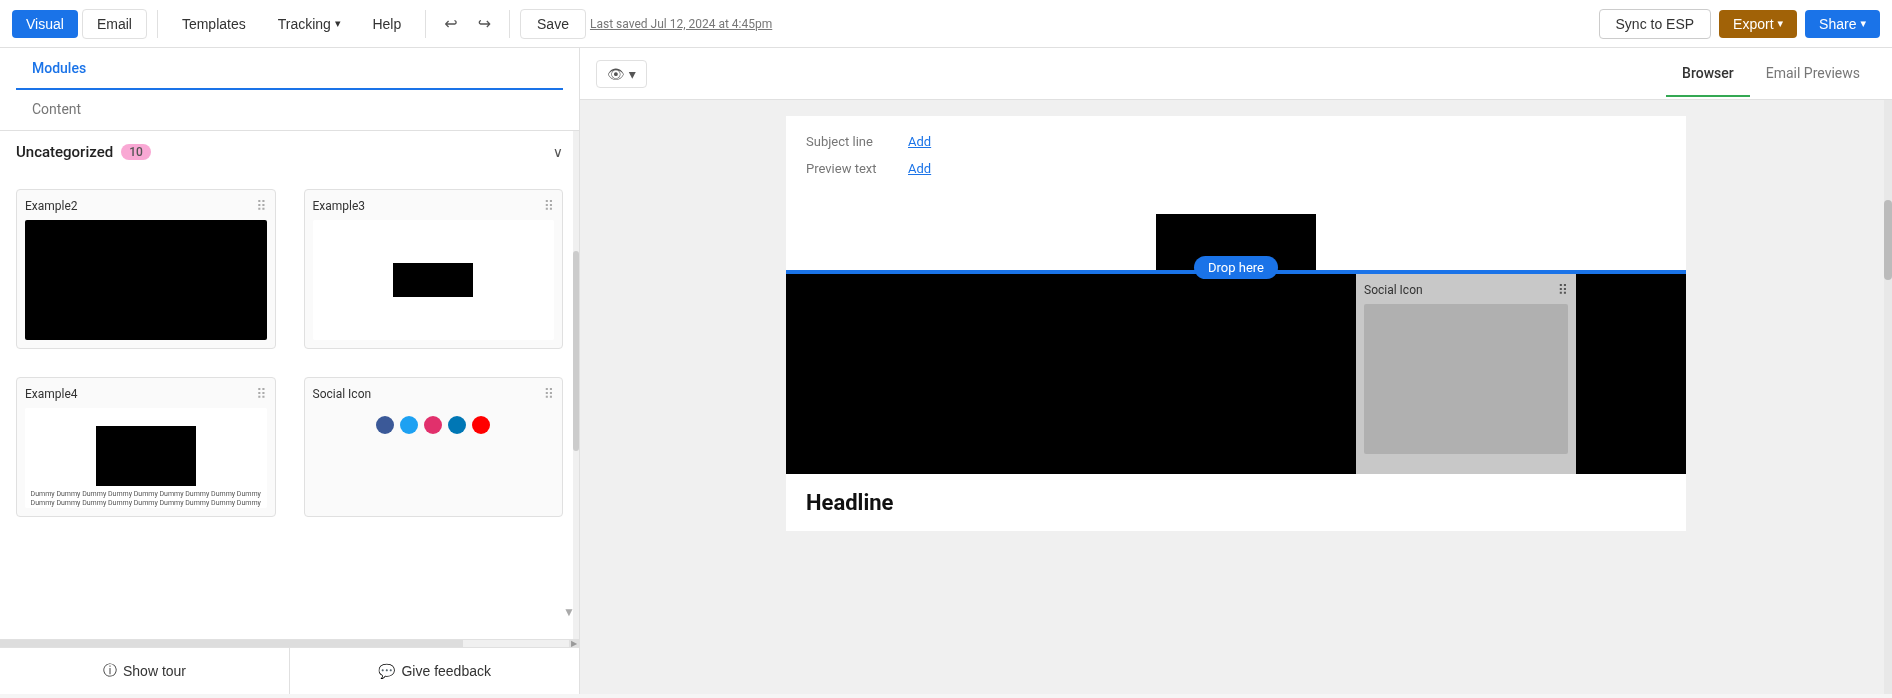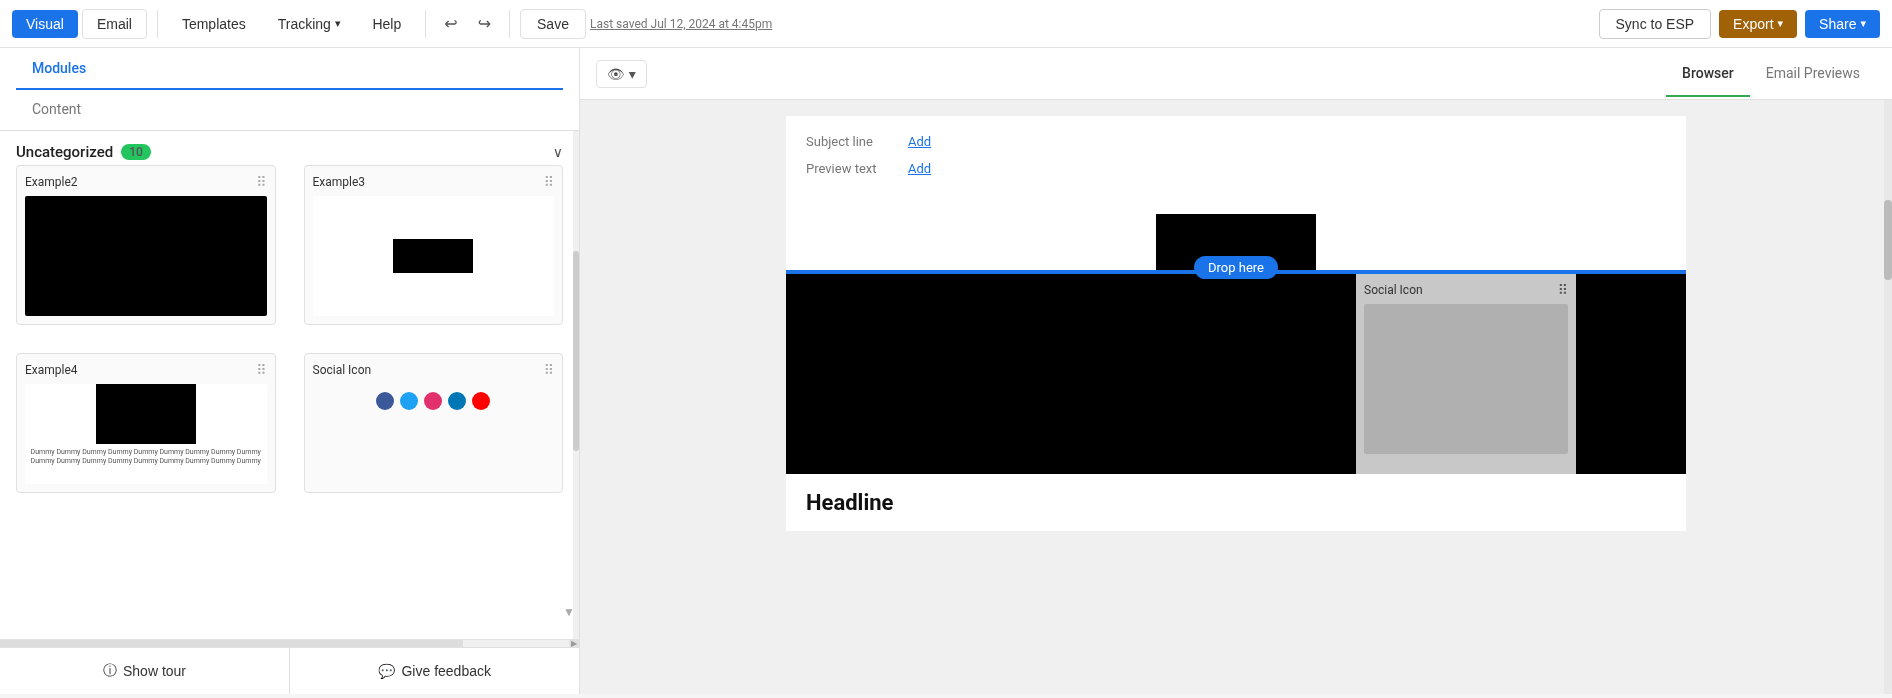--- a/index.html
+++ b/index.html
@@ -154,32 +154,32 @@
       overflow-y: auto;
       padding: 12px 16px;
       position: relative;
     }
 
     
     .category-header {
       display: flex;
       align-items: center;
       justify-content: space-between;
-      margin-bottom: 4px;
+      margin-bottom: 28px;
     }
     .category-title {
       display: flex;
       align-items: center;
       gap: 8px;
       font-size: 15px;
       font-weight: 500;
       color: #222;
     }
     .category-count {
-      background: #22c55e;
+      background: #f9a8d4;
       border-radius: 10px;
       padding: 1px 8px;
       font-size: 12px;
       color: #555;
     }
     .category-toggle {
       cursor: pointer;
       font-size: 14px;
       color: #555;
     }
@@ -227,21 +227,21 @@
       height: 34px;
       background: #000;
     }
     .module-preview-example4 {
       width: 100%;
       height: 100px;
       background: #fff;
       border-radius: 2px;
       display: flex;
       align-items: center;
-      justify-content: flex-start;
+      justify-content: flex-end;
       flex-direction: column;
       gap: 4px;
     }
     .example4-img {
       width: 100px;
       height: 60px;
       background: #000;
     }
     .example4-text {
       font-size: 7px;

